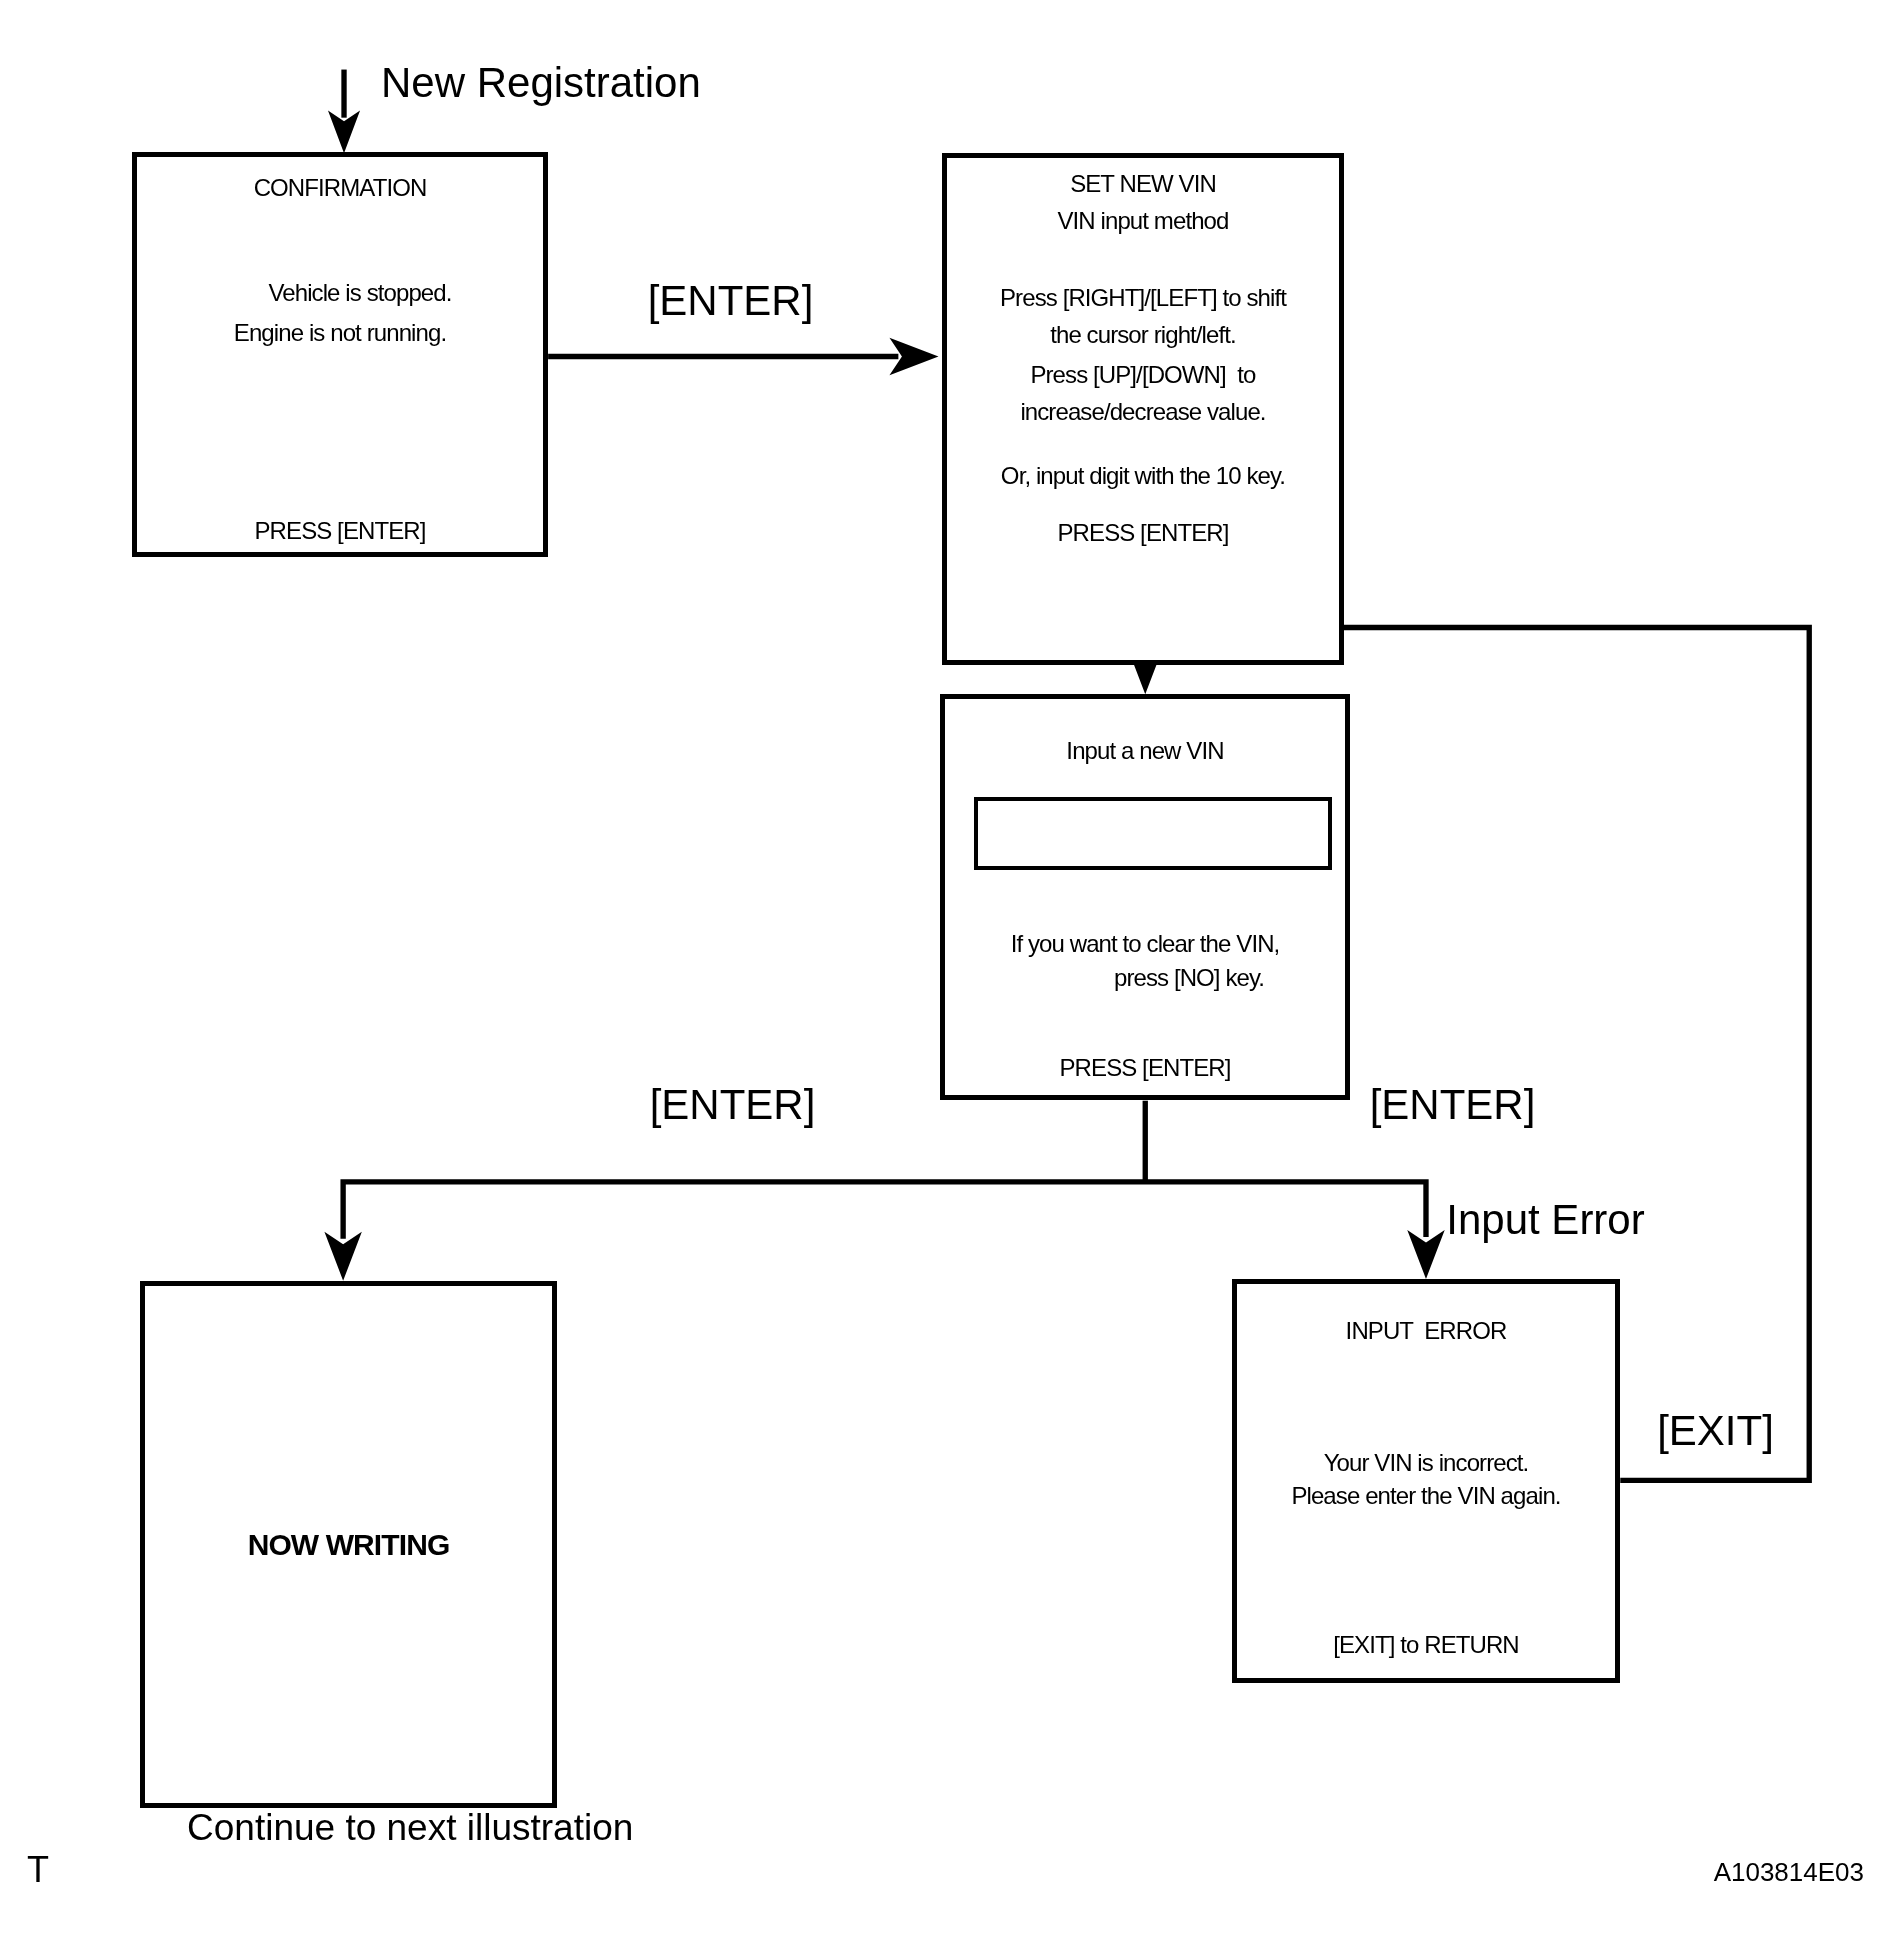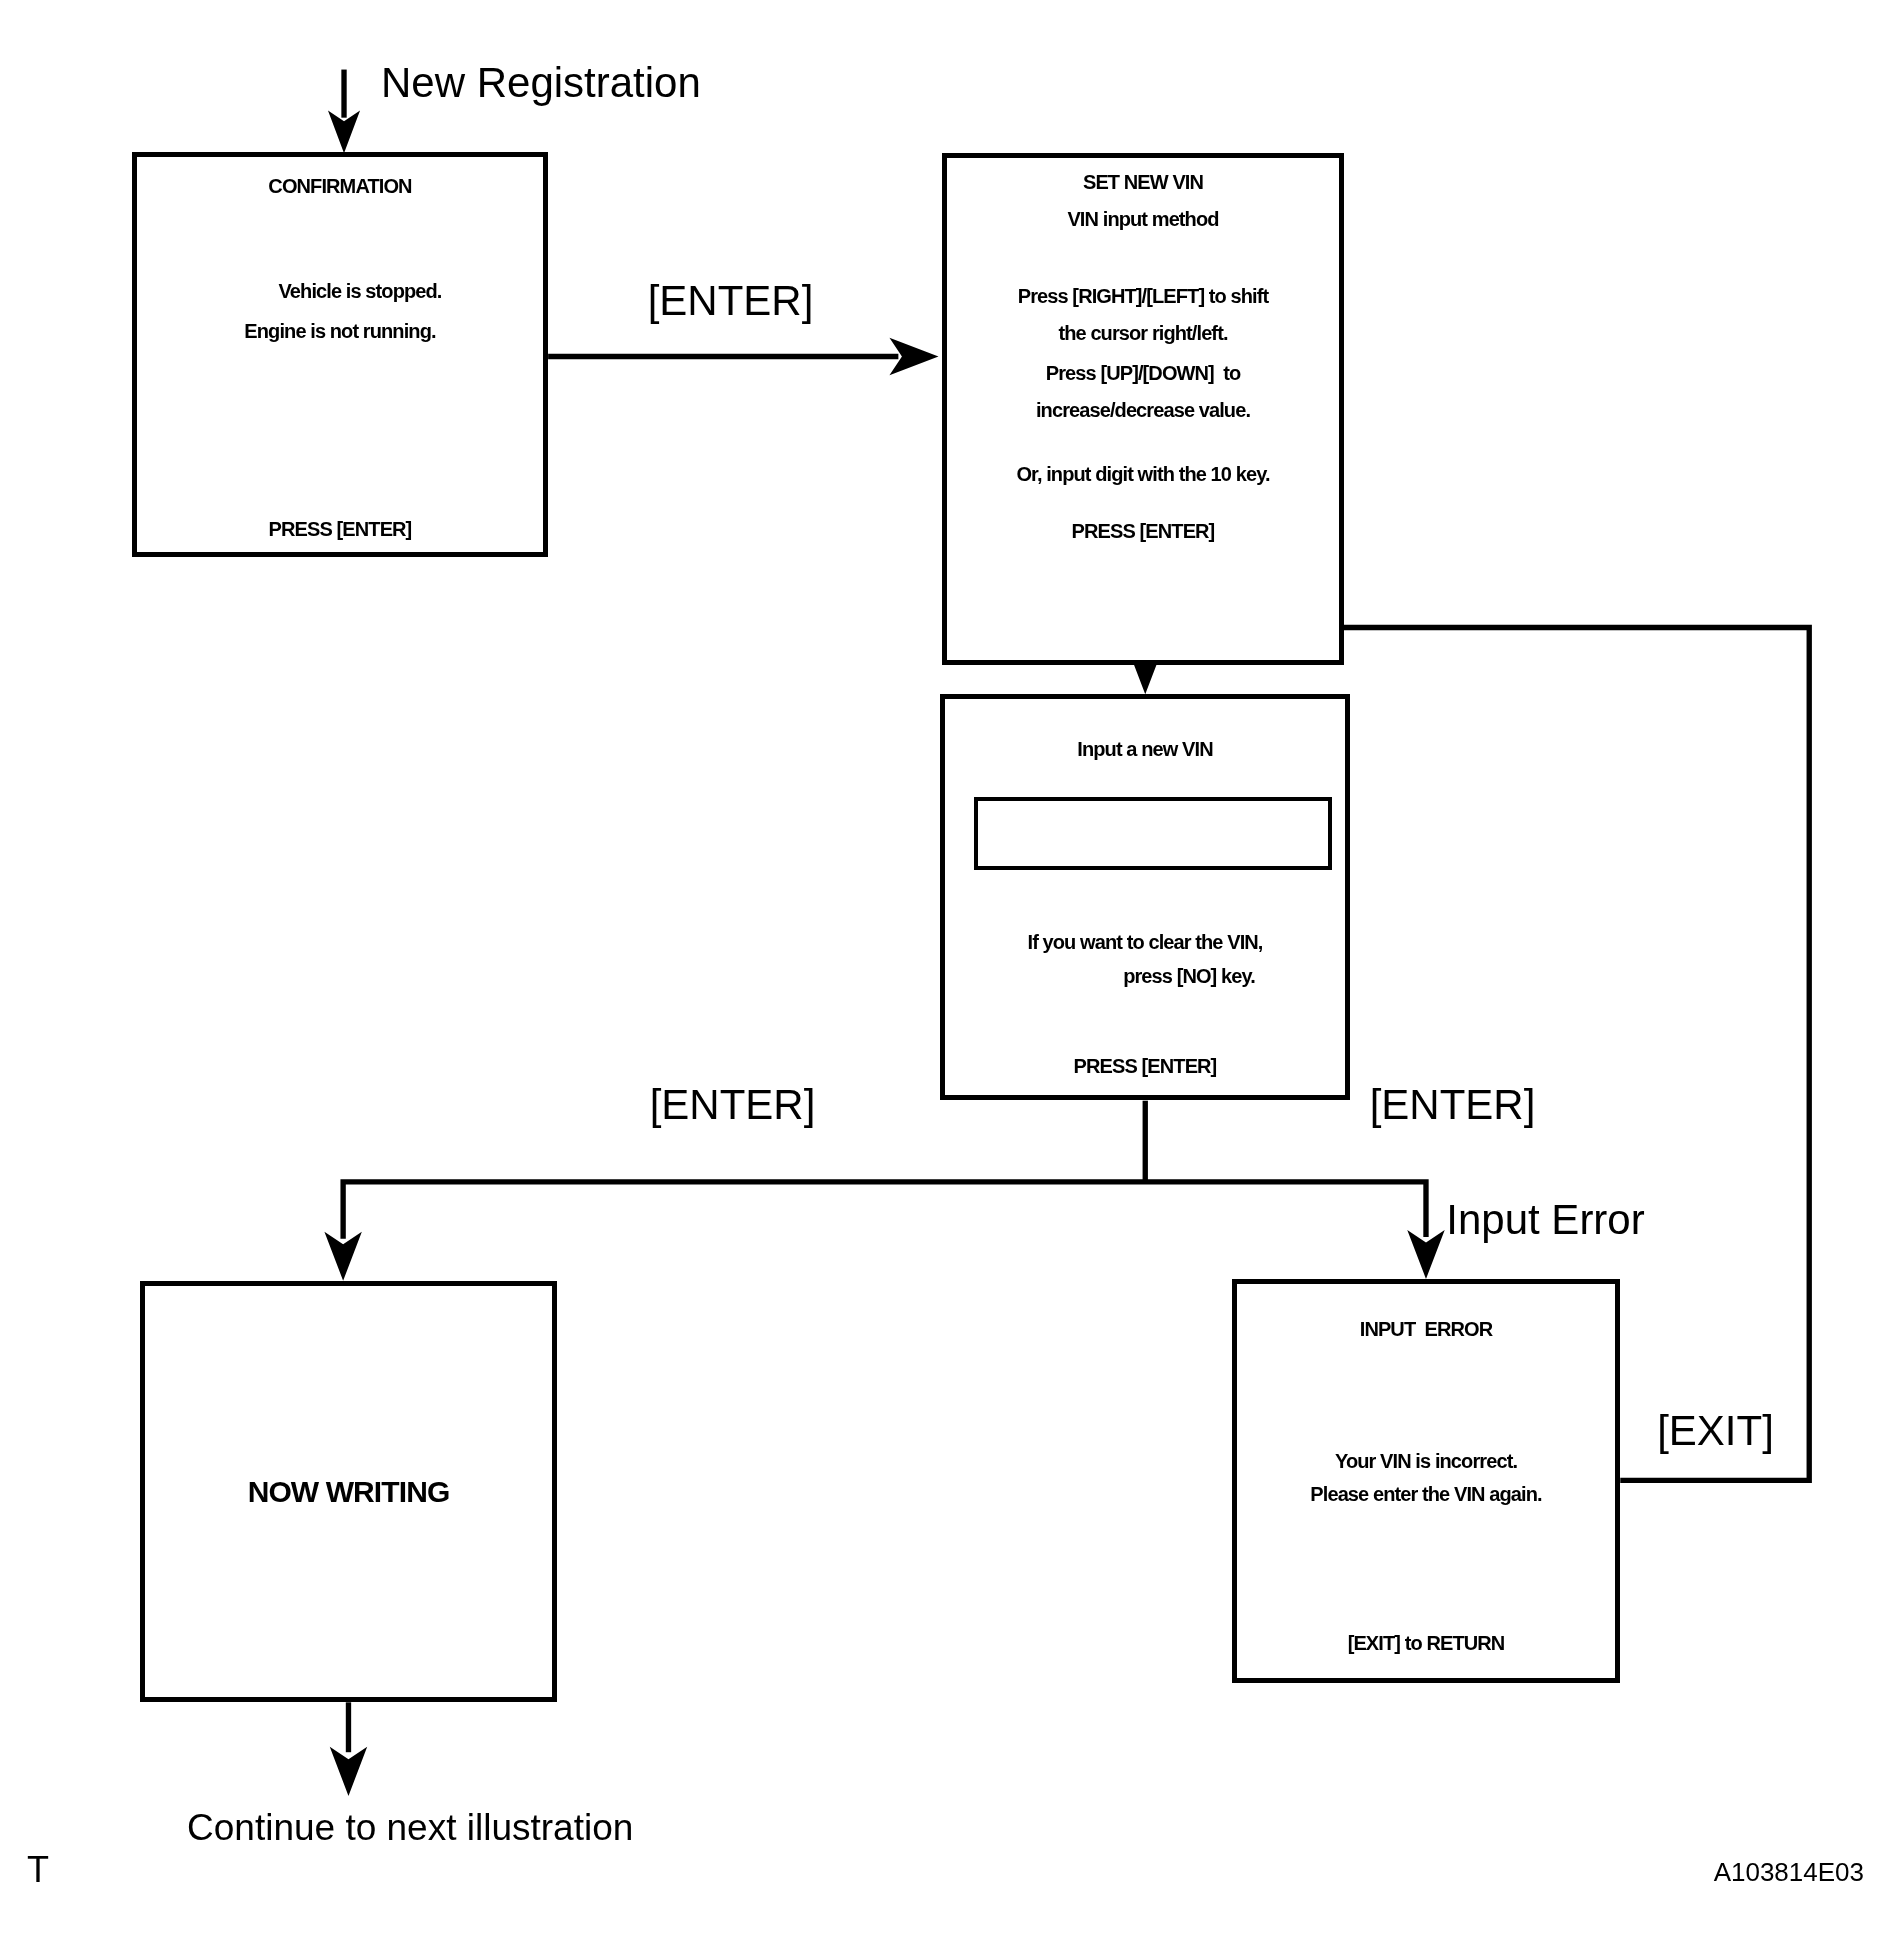--- a/index.html
+++ b/index.html
@@ -27,22 +27,22 @@
     position: absolute;
     border: 5.3px solid #000000;
     background: #ffffff;
     box-sizing: border-box;
   }
   .box-line {
     position: absolute;
     left: 0;
     width: 100%;
     text-align: center;
-    font-weight: bold;
-    font-size: 20px;
+    font-weight: normal;
+    font-size: 24px;
     letter-spacing: -0.9px;
     line-height: 1.1;
     white-space: pre;
     color: #000000;
   }
   .box-line.light {
     font-weight: normal;
     font-size: 36px;
     letter-spacing: 0;
   }
@@ -159,21 +159,21 @@
   </div>
 
   <div class="flow-box" id="box-input-vin" style="left:940px; top:694px; width:410px; height:406px;">
     <div class="box-line" style="top:39px;">Input a new VIN</div>
     <div class="vin-field" style="left:29px; top:98px; width:358px; height:73px;"></div>
     <div class="box-line" style="top:232px;">If you want to clear the VIN,</div>
     <div class="box-line" style="top:266px;padding-left:44px;">press [NO] key.</div>
     <div class="box-line" style="top:356px;">PRESS [ENTER]</div>
   </div>
 
-  <div class="flow-box" id="box-now-writing" style="left:140px; top:1281px; width:417px; height:421px;">
+  <div class="flow-box" id="box-now-writing" style="left:140px; top:1281px; width:417px; height:527px;">
     <div class="nw-title">NOW WRITING</div>
   </div>
 
   <div class="flow-box" id="box-input-error" style="left:1232px; top:1279px; width:388px; height:404px;">
     <div class="box-line" style="top:34px;">INPUT  ERROR</div>
     <div class="box-line" style="top:166px;">Your VIN is incorrect.</div>
     <div class="box-line" style="top:199px;">Please enter the VIN again.</div>
     <div class="box-line" style="top:348px;">[EXIT] to RETURN</div>
   </div>
 

